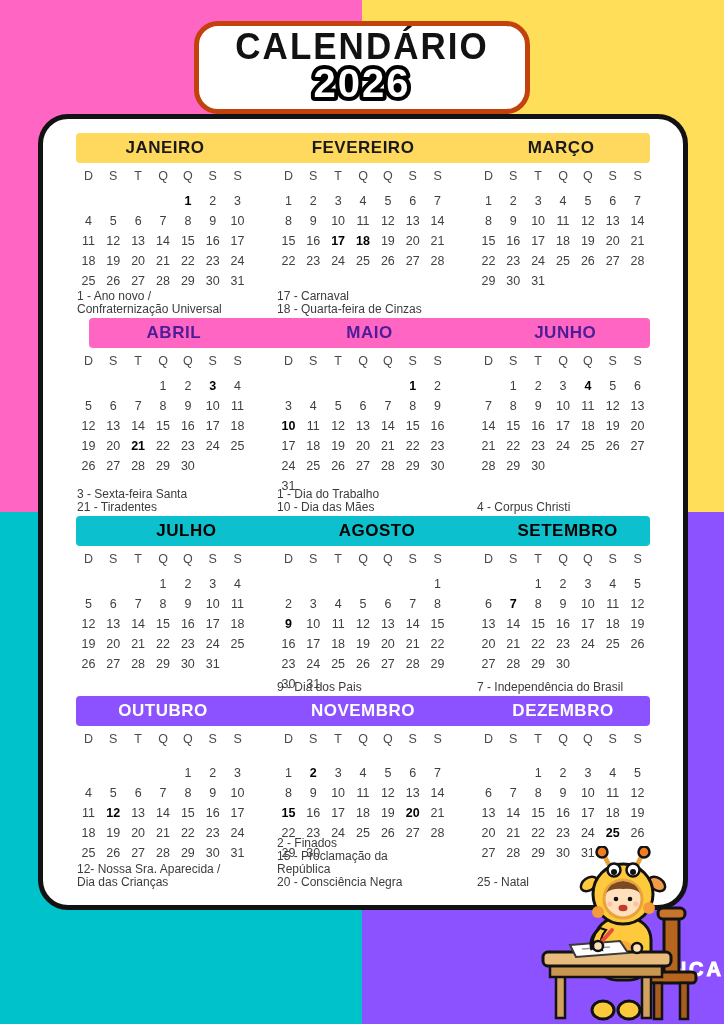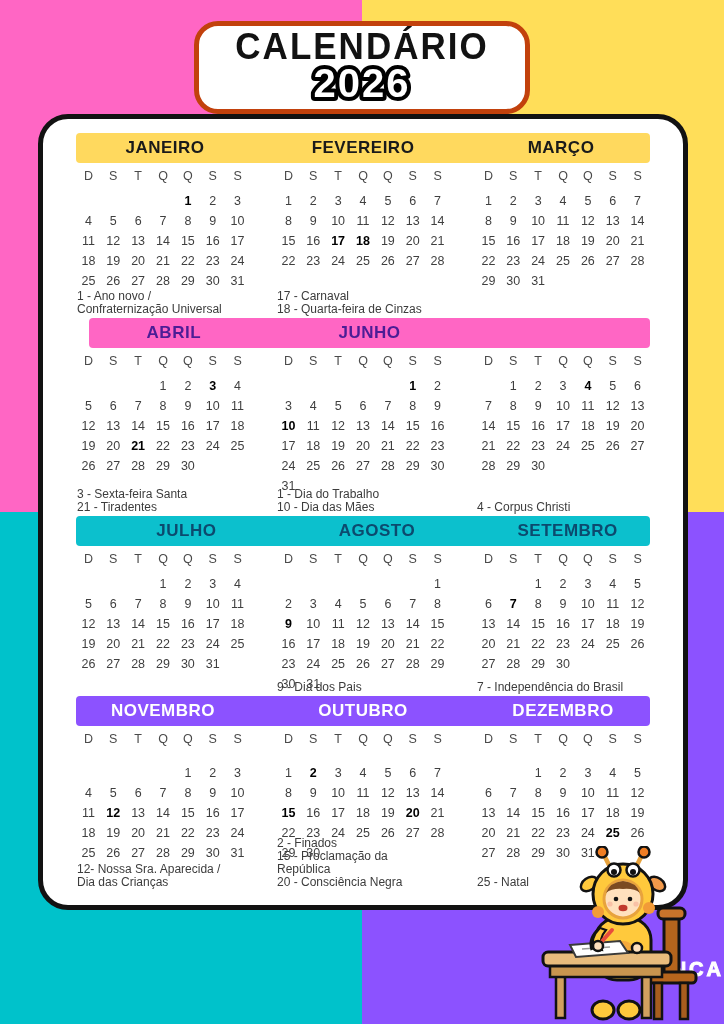--- a/index.html
+++ b/index.html
@@ -213,20 +213,21 @@
               <div class="day">30</div>
               <div class="day">31</div>
             </div>
             <div class="notes"></div>
           </div>
         </div>
       </div>
       <div class="month-row row-1">
         <div class="band" style="background: rgb(255, 102, 196); color: #4c1d95; margin-left: 13px;">
           <div class="band-month">ABRIL</div>
+          <div class="band-month">MAIO</div>
           <div class="band-month">JUNHO</div>
         </div>
         <div class="months-grid">
           <div class="month-cell">
             <div class="dow-row">
               <div class="dow">D</div>
               <div class="dow">S</div>
               <div class="dow">T</div>
               <div class="dow">Q</div>
               <div class="dow">Q</div>
@@ -369,21 +370,21 @@
               <div class="day">29</div>
               <div class="day">30</div>
             </div>
             <div class="notes">
               <div class="note">4 - Corpus Christi</div>
             </div>
           </div>
         </div>
       </div>
       <div class="month-row row-2">
-        <div class="band" style="background: rgb(12, 192, 205); color: #0c4a6e; padding-left: 28px;">
+        <div class="band" style="background: rgb(12, 192, 205); color: #000000; padding-left: 28px;">
           <div class="band-month">JULHO</div>
           <div class="band-month">AGOSTO</div>
           <div class="band-month">SETEMBRO</div>
         </div>
         <div class="months-grid">
           <div class="month-cell">
             <div class="dow-row">
               <div class="dow">D</div>
               <div class="dow">S</div>
               <div class="dow">T</div>
@@ -528,22 +529,22 @@
               <div class="day">30</div>
             </div>
             <div class="notes">
               <div class="note">7 - Independência do Brasil</div>
             </div>
           </div>
         </div>
       </div>
       <div class="month-row row-3">
         <div class="band" style="background: rgb(140, 82, 255); color: rgb(255, 255, 255);">
+          <div class="band-month">OUTUBRO</div>
           <div class="band-month">NOVEMBRO</div>
-          <div class="band-month">OUTUBRO</div>
           <div class="band-month">DEZEMBRO</div>
         </div>
         <div class="months-grid">
           <div class="month-cell">
             <div class="dow-row">
               <div class="dow">D</div>
               <div class="dow">S</div>
               <div class="dow">T</div>
               <div class="dow">Q</div>
               <div class="dow">Q</div>

